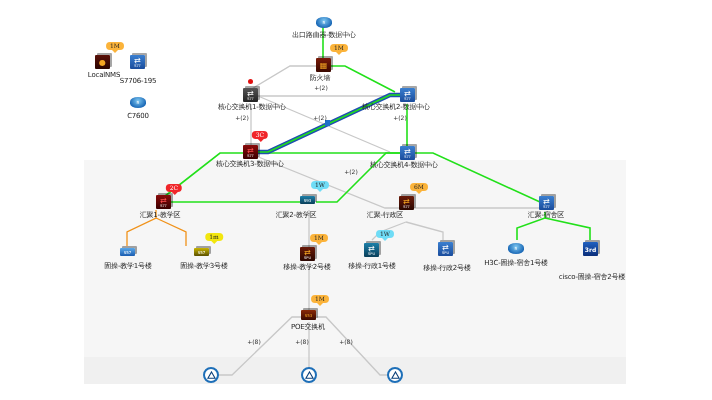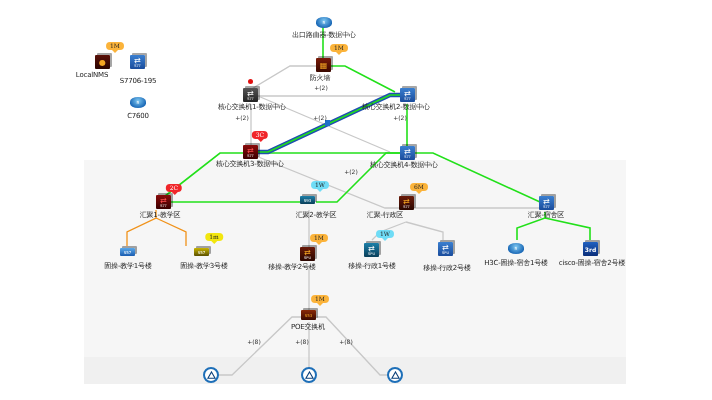--- a/index.html
+++ b/index.html
@@ -95,21 +95,21 @@
 <span class="bubble b-orange" style="left:339px;top:44px">1M</span>
 <div class="dev sw" style="left:316px;top:58px;background:linear-gradient(#7a1a08,#3a0800);">
     <span class="arr" style="color:#f5a623">▦</span>
   </div>
 <span class="lbl" style="left:320px;top:74px">防火墙</span>
 
 <span class="bubble b-orange" style="left:115px;top:42px">1M</span>
 <div class="dev sw" style="left:95px;top:55px;background:linear-gradient(#5a1008,#2a0400);">
     <span class="arr" style="color:#f5a623">●</span>
   </div>
-<span class="lbl" style="left:92px;top:71px">LocalNMS</span>
+<span class="lbl" style="left:104px;top:71px">LocalNMS</span>
 
 <div class="dev sw" style="left:130px;top:55px;background:linear-gradient(#3a7fd0,#1a4c9c);">
     <span class="arr">⇄</span>
     <span class="mdl">S77</span>
   </div>
 <span class="lbl" style="left:138px;top:77px">S7706-195</span>
 
 <div class="router" style="left:130px;top:97px">R</div>
 <span class="lbl" style="left:138px;top:112px">C7600</span>
 
@@ -143,21 +143,21 @@
 <div class="dev sw" style="left:156px;top:195px;background:linear-gradient(#8a0a0a,#3a0000);">
     <span class="arr" style="color:#ff5050">⇄</span>
     <span class="mdl">S77</span>
   </div>
 <span class="lbl" style="left:160px;top:211px">汇聚1-教学区</span>
 
 <span class="bubble b-cyan" style="left:320px;top:181px">1W</span>
 <div class="dev flat" style="left:300px;top:196px;background:linear-gradient(#1c7fa8,#0a3f5a);">
     <span>S93</span>
   </div>
-<span class="lbl" style="left:316px;top:211px">汇聚2-教学区</span>
+<span class="lbl" style="left:296px;top:211px">汇聚2-教学区</span>
 
 <span class="bubble b-orange" style="left:419px;top:183px">6M</span>
 <div class="dev sw" style="left:399px;top:196px;background:linear-gradient(#6a1a08,#2a0600);">
     <span class="arr" style="color:#f5a623">⇄</span>
     <span class="mdl">S77</span>
   </div>
 <span class="lbl" style="left:385px;top:211px">汇聚-行政区</span>
 
 <div class="dev sw" style="left:539px;top:196px;background:linear-gradient(#3a7fd0,#1a4c9c);">
     <span class="arr">⇄</span>
@@ -174,42 +174,42 @@
 <div class="dev flat" style="left:194px;top:248px;background:linear-gradient(#c8b400,#5a5000);">
     <span>S57</span>
   </div>
 <span class="lbl" style="left:204px;top:262px">固操-教学3号楼</span>
 
 <span class="bubble b-orange" style="left:319px;top:234px">1M</span>
 <div class="dev sw" style="left:300px;top:247px;background:linear-gradient(#6a1a08,#2a0600);">
     <span class="arr" style="color:#f5a623">⇄</span>
     <span class="mdl">SPU</span>
   </div>
-<span class="lbl" style="left:292px;top:263px">移操-教学2号楼</span>
+<span class="lbl" style="left:307px;top:263px">移操-教学2号楼</span>
 
 <span class="bubble b-cyan" style="left:385px;top:230px">1W</span>
 <div class="dev sw" style="left:364px;top:243px;background:linear-gradient(#1c7fa8,#0a3f5a);">
     <span class="arr">⇄</span>
     <span class="mdl">SPU</span>
   </div>
 <span class="lbl" style="left:372px;top:262px">移操-行政1号楼</span>
 
 <div class="dev sw" style="left:438px;top:242px;background:linear-gradient(#3a7fd0,#1a4c9c);">
     <span class="arr">⇄</span>
     <span class="mdl">SPU</span>
   </div>
 <span class="lbl" style="left:447px;top:264px">移操-行政2号楼</span>
 
 <div class="router" style="left:508px;top:243px">R</div>
 <span class="lbl" style="left:516px;top:259px">H3C-固操-宿舍1号楼</span>
 
 <div class="dev sw" style="left:583px;top:242px;background:linear-gradient(#2060c0,#0a2e7a);font-size:6px;font-weight:bold;">
     <span>3rd</span>
   </div>
-<span class="lbl" style="left:592px;top:259px">cisco-固操-宿舍2号楼</span>
+<span class="lbl" style="left:592px;top:273px">cisco-固操-宿舍2号楼</span>
 
 <span class="bubble b-orange" style="left:320px;top:295px">1M</span>
 <div class="dev flat" style="left:301px;top:310px;height:10px;background:linear-gradient(#8a2a08,#3a0a00);color:#f5a623;">
     <span>S53</span>
   </div>
 <span class="lbl" style="left:308px;top:323px">POE交换机</span>
 
 <div class="cloud" style="left:203px;top:367px">
     <svg width="9" height="9" viewBox="0 0 10 10">
       <polygon points="5,1 9,8 1,8" fill="none" stroke="#0a3f7a" stroke-width="1.2"></polygon>

